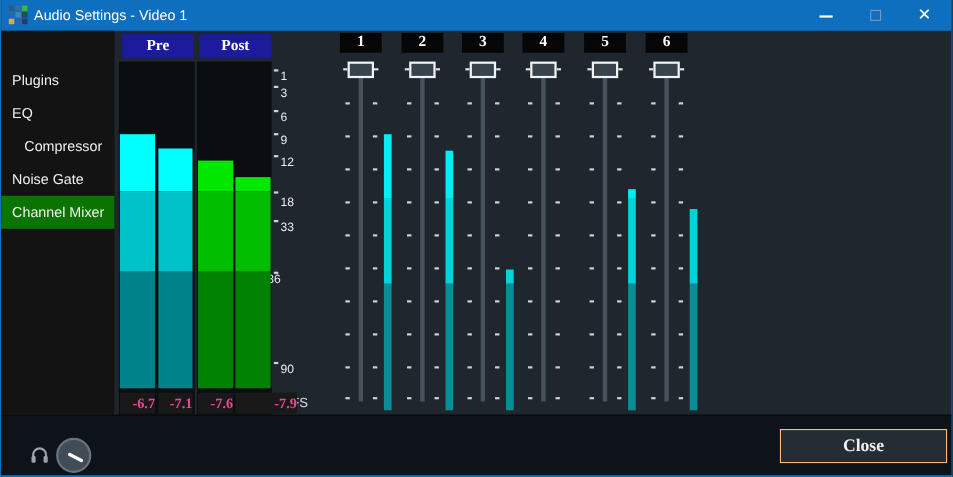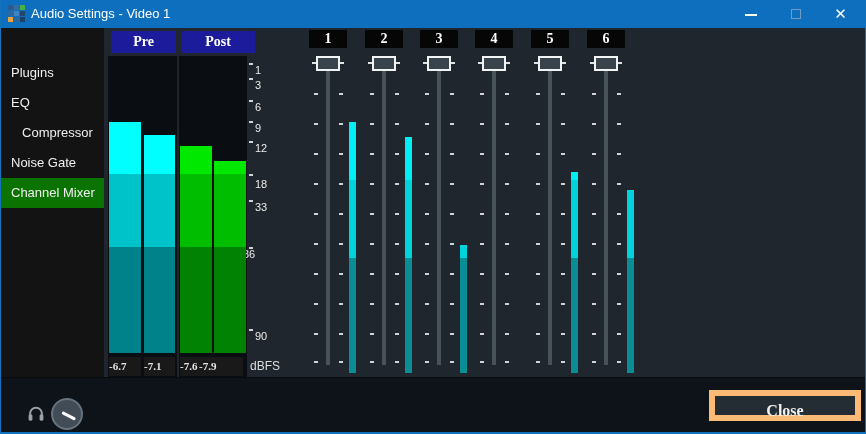--- a/index.html
+++ b/index.html
@@ -26,21 +26,21 @@
   
   .sidebar{position:absolute;left:0;top:28px;width:103px;height:349px;background:#131313;}
   .side-item{position:absolute;left:0;width:103px;height:30px;line-height:30px;
     padding-left:10px;color:#f0f0f0;font-size:13px;cursor:pointer;white-space:nowrap;}
   
   .grp-header{position:absolute;top:31px;height:22px;line-height:22px;text-align:center;
     color:#fff;font-family:"Liberation Serif", serif;font-weight:bold;font-size:14px;}
   .grp-panel{position:absolute;top:56px;height:321px;background:#0a0e12;}
   .meter-seg{position:absolute;}
   .val-box{position:absolute;top:357px;height:19px;line-height:19px;background:#191919;
-    text-align:left;color:#e5e5e5;font-family:"Liberation Serif", serif;font-weight:bold;font-size:11px;}
+    text-align:right;color:#ec4899;font-family:"Liberation Serif", serif;font-weight:bold;font-size:13px;}
   .scale-dash{position:absolute;width:4px;height:2px;background:#cfd4d8;}
   .scale-lbl{position:absolute;color:#ececec;font-size:11px;height:13px;line-height:13px;}
   .unit-lbl{position:absolute;left:249px;top:357px;height:19px;line-height:19px;
     color:#dcdcdc;font-size:12px;}
   
   .ch-header{position:absolute;top:30px;height:18px;line-height:18px;width:38px;background:#060606;
     text-align:center;color:#fff;font-family:"Liberation Serif", serif;font-weight:bold;font-size:14px;}
   .ch-track{position:absolute;top:58px;width:4px;height:307px;background:#47525b;cursor:pointer;}
   .ch-handle{position:absolute;top:56px;width:24px;height:15px;background:#39434c;
     border:2px solid #f1f4f5;cursor:grab;z-index:3;}
@@ -48,21 +48,21 @@
   .ch-meter-seg{position:absolute;width:7px;}
   
   .footer{position:absolute;left:0;top:377px;width:100%;height:55px;background:#0d1319;
     border-top:1px solid #070b0f;}
   .hp-icon{position:absolute;left:26px;top:26px;width:18px;height:19px;cursor:pointer;}
   .knob{position:absolute;left:50px;top:20px;width:32px;height:32px;border-radius:50%;
     background:#414c56;border:2px solid #67737d;cursor:pointer;}
   .knob-line{position:absolute;left:50%;top:50%;width:15px;height:3px;background:#fff;
     border-radius:2px;transform-origin:0 50%;transform:translate(-5px,-3px) rotate(27deg);}
   .close-btn{position:absolute;left:708px;top:12px;width:152px;height:31px;
-    background:#242c34;border:6px solid #fdba74;color:#f0f0f0;text-align:center;line-height:29px;
+    background:#242c34;border:1px solid #fdba74;color:#f0f0f0;text-align:center;line-height:29px;
     font-family:"Liberation Serif", serif;font-weight:bold;font-size:16px;cursor:pointer;}
 </style>
 </head>
 <body>
 
 <div class="window">
 
   <div class="titlebar">
     <div class="app-icon">
       <span style="background:#2b5a8c"></span>
@@ -101,30 +101,30 @@
       <div class="grp-header" style="left: 110px; width: 65px; background: rgb(27, 27, 156);">Pre</div>
       <div class="grp-panel" style="left: 107px; width: 69px;"></div>
       <div class="meter-seg" style="left: 108px; width: 32px; top: 122px; height: 52px; background: rgb(0, 255, 255); z-index: 2;"></div>
       <div class="meter-seg" style="left: 108px; width: 32px; top: 174px; height: 73px; background: rgb(0, 195, 201); z-index: 2;"></div>
       <div class="meter-seg" style="left: 108px; width: 32px; top: 247px; height: 106px; background: rgb(0, 130, 139); z-index: 2;"></div>
       <div class="val-box" style="left: 108px; width: 32px; z-index: 2;">-6.7</div>
       <div class="meter-seg" style="left: 143px; width: 31px; top: 135px; height: 39px; background: rgb(0, 255, 255); z-index: 2;"></div>
       <div class="meter-seg" style="left: 143px; width: 31px; top: 174px; height: 73px; background: rgb(0, 195, 201); z-index: 2;"></div>
       <div class="meter-seg" style="left: 143px; width: 31px; top: 247px; height: 106px; background: rgb(0, 130, 139); z-index: 2;"></div>
       <div class="val-box" style="left: 143px; width: 31px; z-index: 2;">-7.1</div>
-      <div class="grp-header" style="left: 180px; width: 74px; background: rgb(27, 27, 156);">Post</div>
+      <div class="grp-header" style="left: 180px; width: 66px; background: rgb(27, 27, 156);">Post</div>
       <div class="grp-panel" style="left: 178px; width: 68px;"></div>
       <div class="meter-seg" style="left: 179px; width: 32px; top: 146px; height: 28px; background: rgb(0, 232, 0); z-index: 2;"></div>
       <div class="meter-seg" style="left: 179px; width: 32px; top: 174px; height: 73px; background: rgb(0, 189, 0); z-index: 2;"></div>
       <div class="meter-seg" style="left: 179px; width: 32px; top: 247px; height: 106px; background: rgb(2, 130, 2); z-index: 2;"></div>
       <div class="val-box" style="left: 179px; width: 32px; z-index: 2;">-7.6</div>
       <div class="meter-seg" style="left: 213px; width: 32px; top: 161px; height: 13px; background: rgb(0, 232, 0); z-index: 2;"></div>
       <div class="meter-seg" style="left: 213px; width: 32px; top: 174px; height: 73px; background: rgb(0, 189, 0); z-index: 2;"></div>
       <div class="meter-seg" style="left: 213px; width: 32px; top: 247px; height: 106px; background: rgb(2, 130, 2); z-index: 2;"></div>
-      <div class="val-box" style="left: 198px; width: 44px; z-index: 2;">-7.9</div>
+      <div class="val-box" style="left: 213px; width: 56px; z-index: 2;">-7.9</div>
       <div class="scale-dash" style="left: 248px; top: 63px;"></div>
       <div class="scale-lbl" style="left: 254px; top: 64px;">1</div>
       <div class="scale-dash" style="left: 248px; top: 78px;"></div>
       <div class="scale-lbl" style="left: 254px; top: 79px;">3</div>
       <div class="scale-dash" style="left: 248px; top: 100px;"></div>
       <div class="scale-lbl" style="left: 254px; top: 101px;">6</div>
       <div class="scale-dash" style="left: 248px; top: 121px;"></div>
       <div class="scale-lbl" style="left: 254px; top: 122px;">9</div>
       <div class="scale-dash" style="left: 248px; top: 141px;"></div>
       <div class="scale-lbl" style="left: 254px; top: 142px;">12</div>

